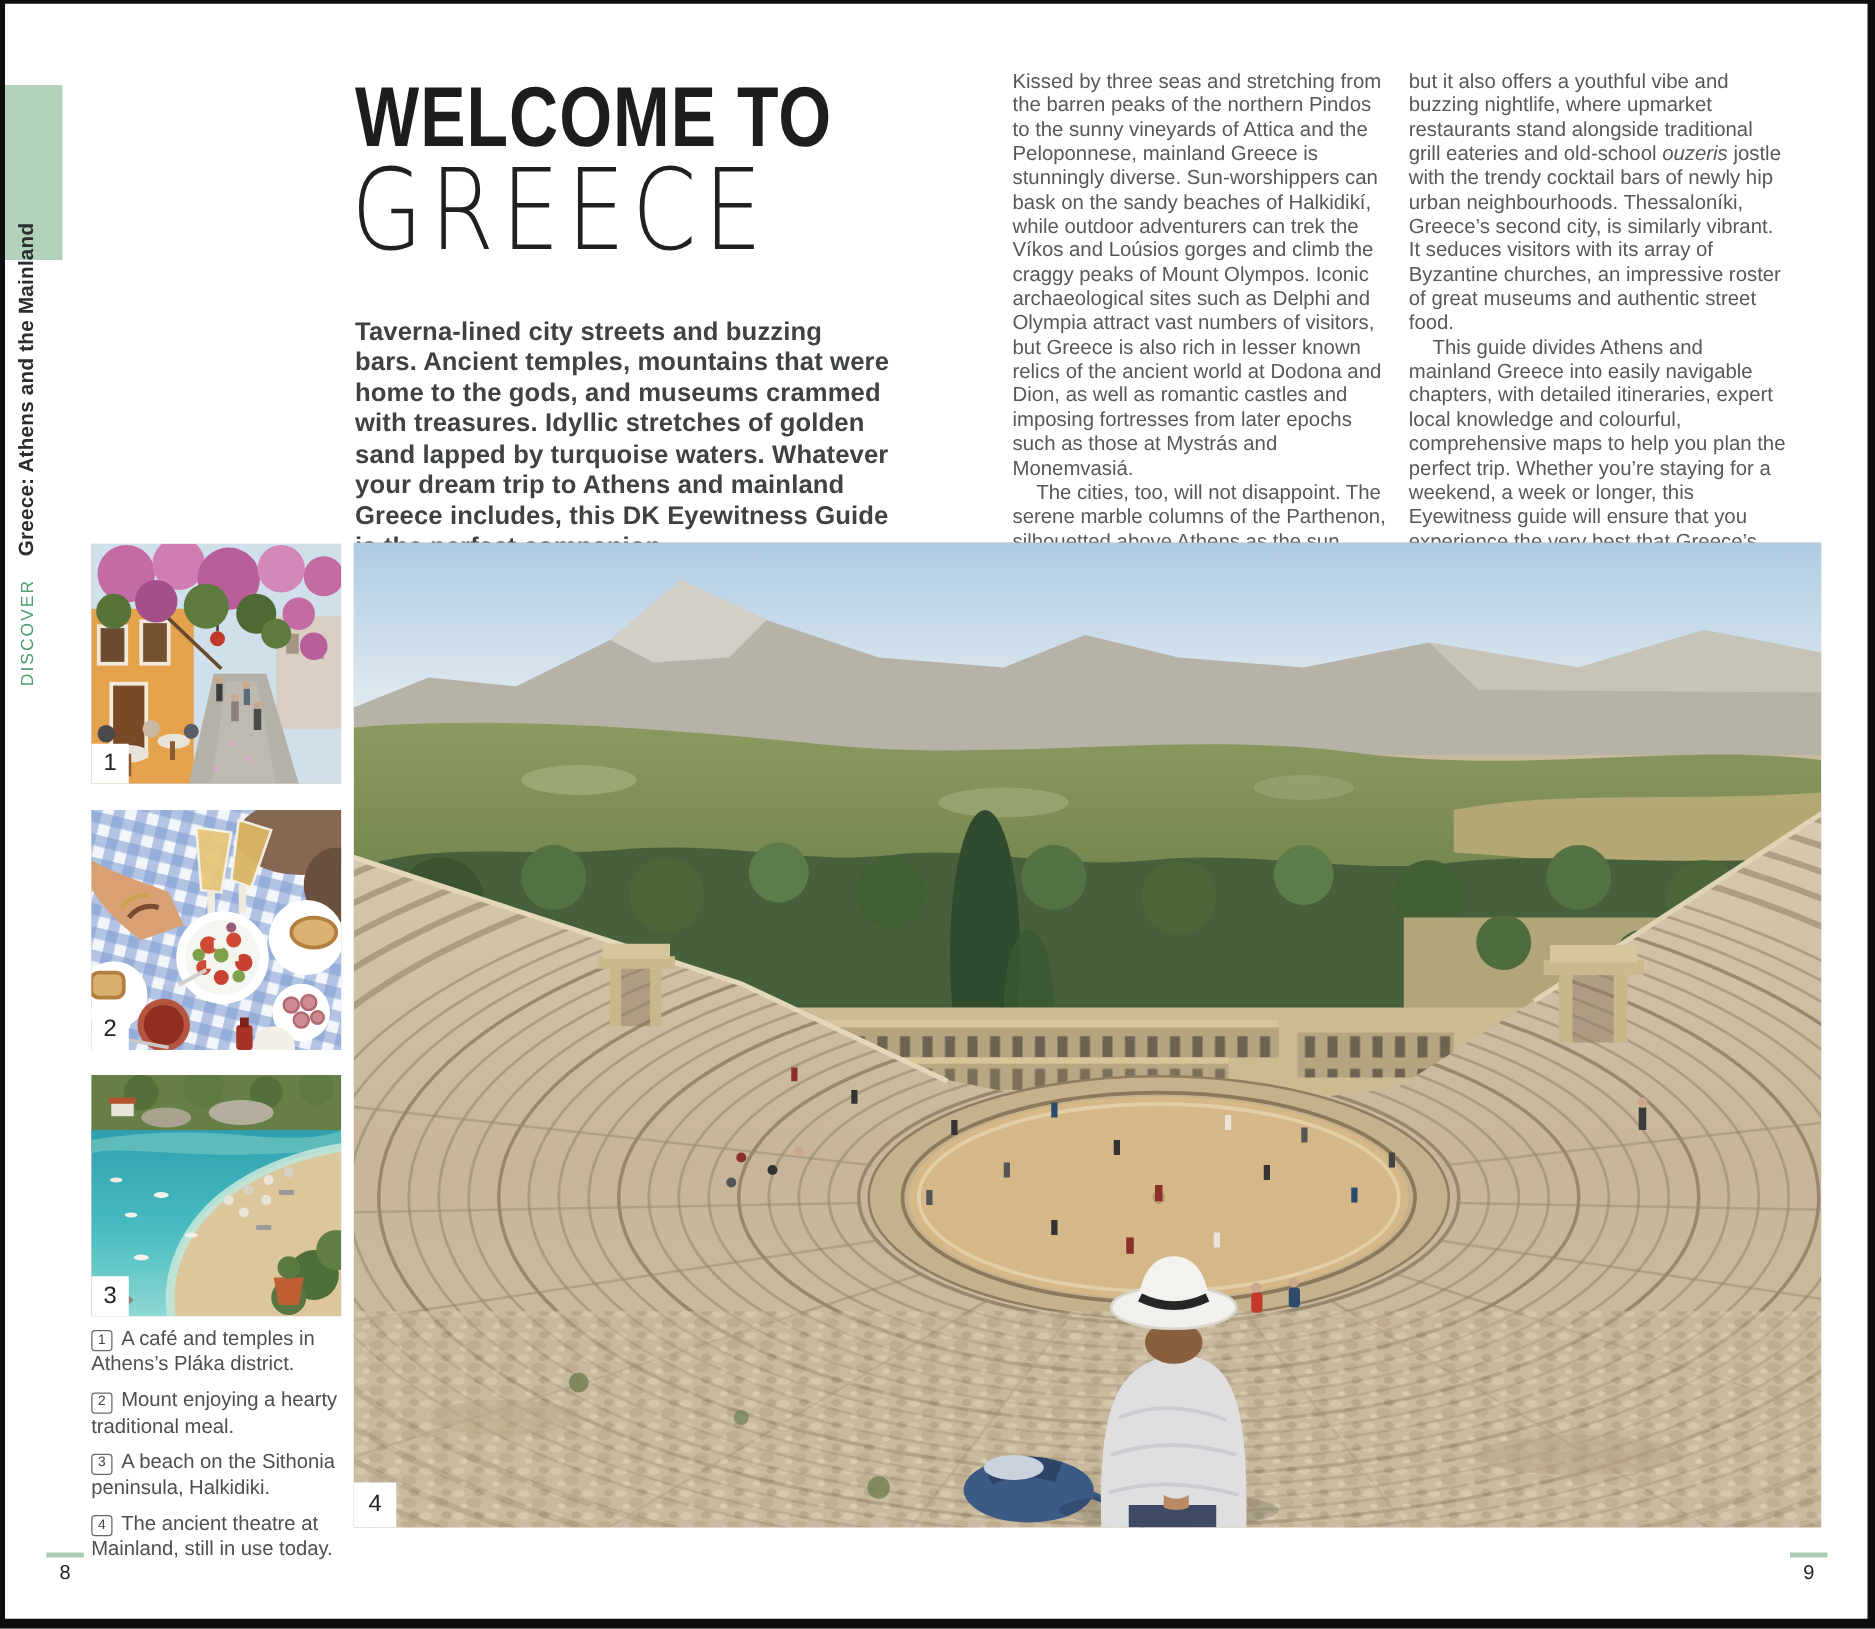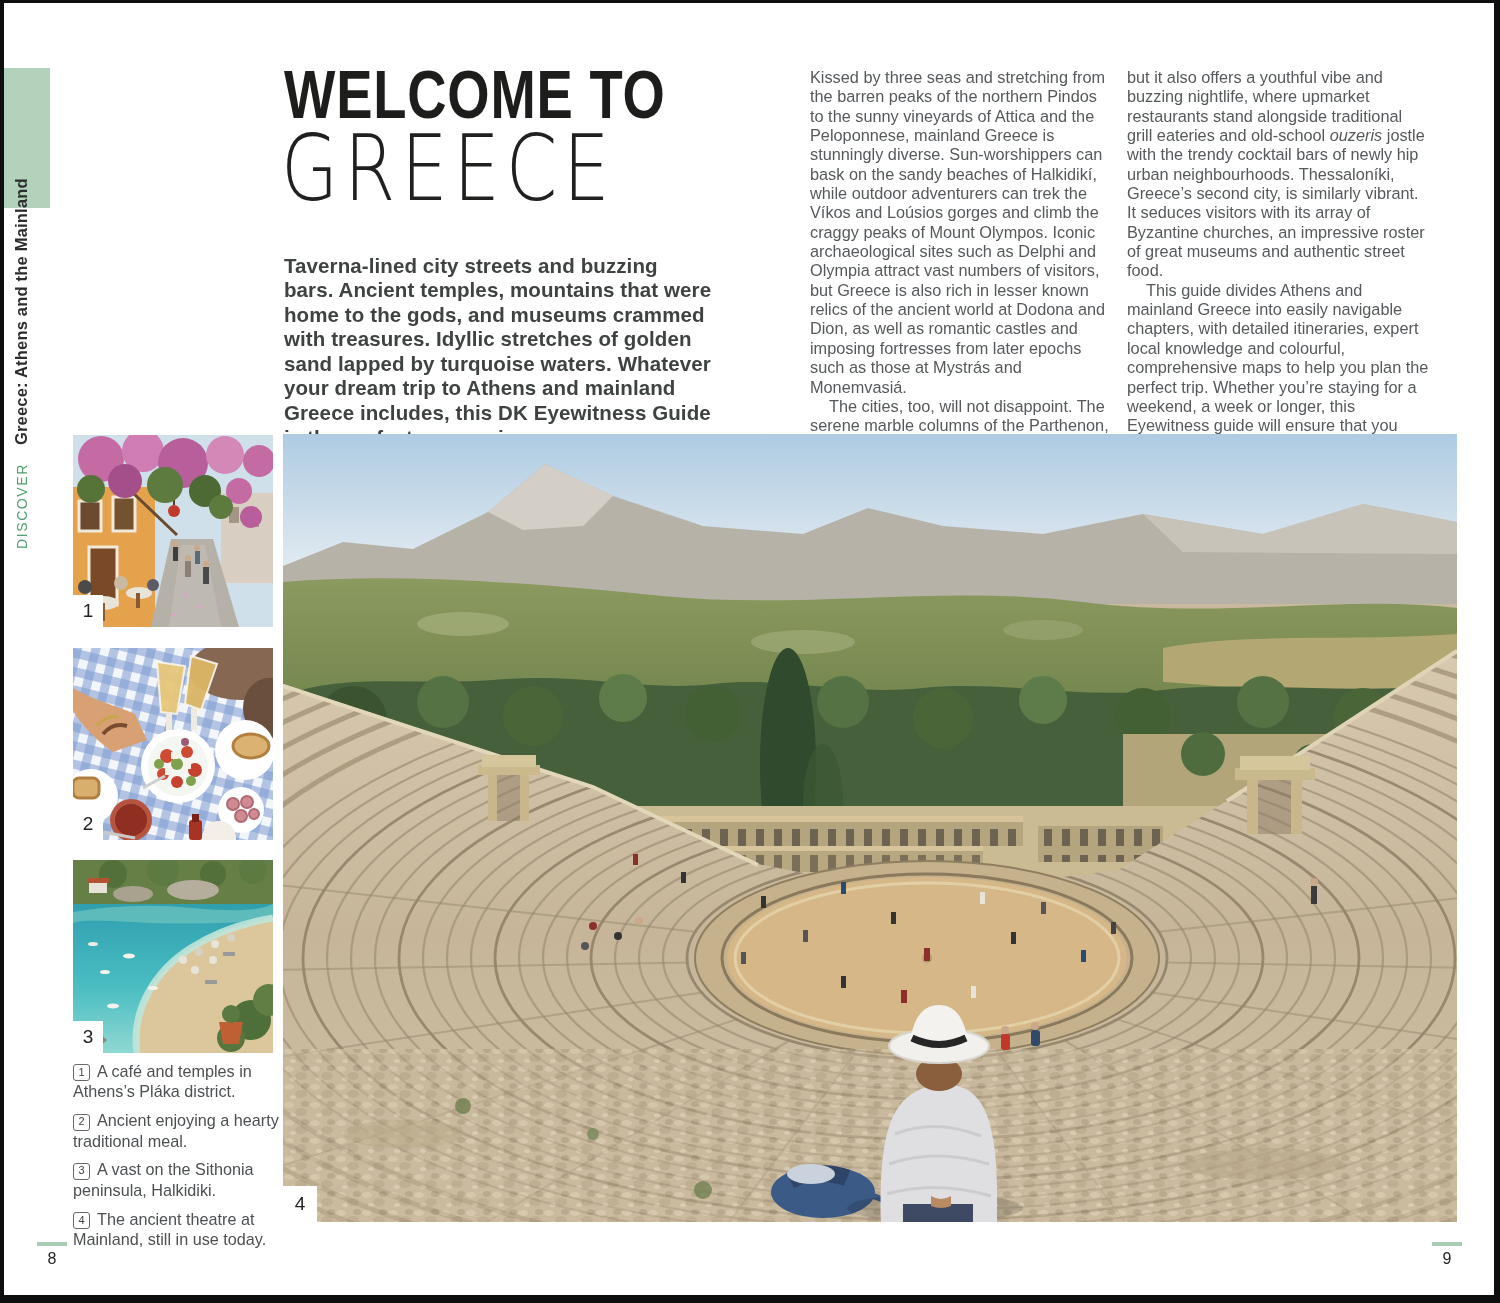--- a/index.html
+++ b/index.html
@@ -16,21 +16,21 @@
              font-size:68px;line-height:1;}
   .title-top>span{display:inline-block;transform:scaleX(.8);transform-origin:left center;
              letter-spacing:1px;white-space:nowrap;}
   .title-main{position:absolute;left:281px;top:124px;color:#20201e;
              font-family:"DejaVu Sans","Liberation Sans",sans-serif;font-weight:100;
              font-size:90px;line-height:1;}
   .title-main>span{display:inline-block;transform:scaleX(.82);transform-origin:left center;
              letter-spacing:7px;white-space:nowrap;}
   .intro{position:absolute;left:284px;top:233px;width:428px;font-weight:700;
          font-size:20.5px;line-height:24.6px;color:#3e4341;letter-spacing:.1px;}
-  .col{position:absolute;top:68px;width:302px;font-size:16.3px;line-height:19.35px;color:#55595b;}
+  .col{position:absolute;top:56px;width:302px;font-size:16.3px;line-height:19.35px;color:#55595b;}
   .col p{margin:0;}
   .col p.ind{text-indent:19px;}
   #col1{left:810px;} #col2{left:1127px;}
   .photo{position:absolute;left:73px;width:200px;overflow:hidden;background:#cfcabe;}
   #ph1{top:435px;height:192px;} #ph2{top:648px;height:192px;} #ph3{top:860px;height:193px;}
   .photo svg,.mainphoto svg{display:block;width:100%;height:100%;}
   .badge{position:absolute;left:0;bottom:0;width:30px;height:32px;background:#fff;
          color:#222;font-size:19px;display:flex;align-items:center;justify-content:center;z-index:5;}
   .mainphoto{position:absolute;left:283px;top:434px;width:1174px;height:788px;overflow:hidden;background:#c9b99e;}
   .mainphoto .badge{width:34px;height:36px;}
@@ -416,22 +416,22 @@
       <ellipse cx="656" cy="612" rx="50" ry="17" fill="#f2f0ec" stroke="#d8d5cf" stroke-width="2"></ellipse>
       <path d="M627,612 C629,584 640,571 656,571 C672,571 683,584 685,612 Z" fill="#f4f2ee"></path>
       <path d="M629,604 Q656,617 683,604" stroke="#262626" stroke-width="7" fill="none"></path>
     </g>
   </svg>
   <span class="badge">4</span>
 </figure>
 
 <div class="captions">
   <div class="cap"><span class="capnum">1</span><span>A café and temples in Athens’s Pláka district.</span></div>
-  <div class="cap"><span class="capnum">2</span><span>Ancient enjoying a hearty traditional meal.</span></div>
-  <div class="cap"><span class="capnum">3</span><span>A vast on the Sithonia peninsula, Halkidiki.</span></div>
+  <div class="cap"><span class="capnum">2</span><span>Mount enjoying a hearty traditional meal.</span></div>
+  <div class="cap"><span class="capnum">3</span><span>A beach on the Sithonia peninsula, Halkidiki.</span></div>
   <div class="cap"><span class="capnum">4</span><span>The ancient theatre at Mainland, still in use today.</span></div>
 </div>
 
 <div class="pagenum" id="pn-left">
   <div class="bar"></div>
   <span>8</span>
 </div>
 <div class="pagenum" id="pn-right">
   <div class="bar"></div>
   <span>9</span>

